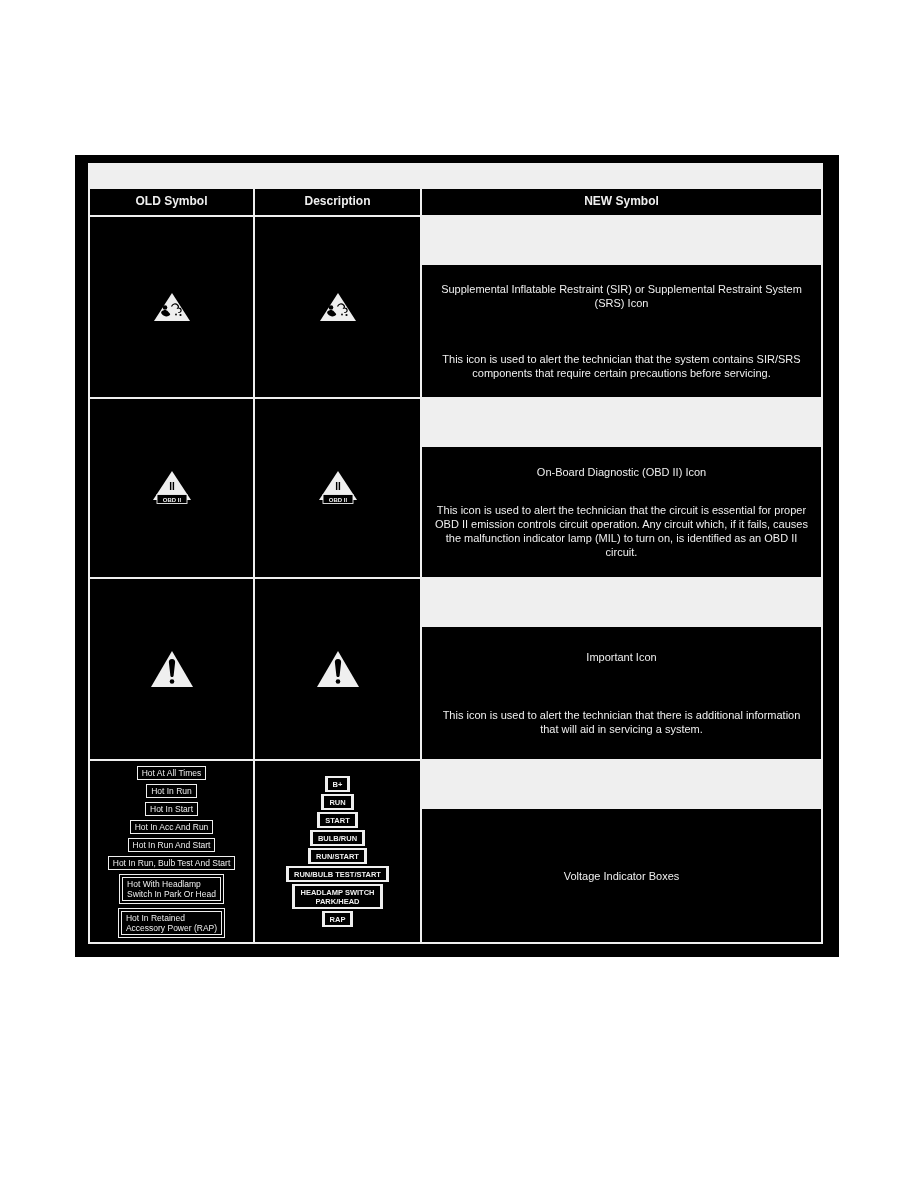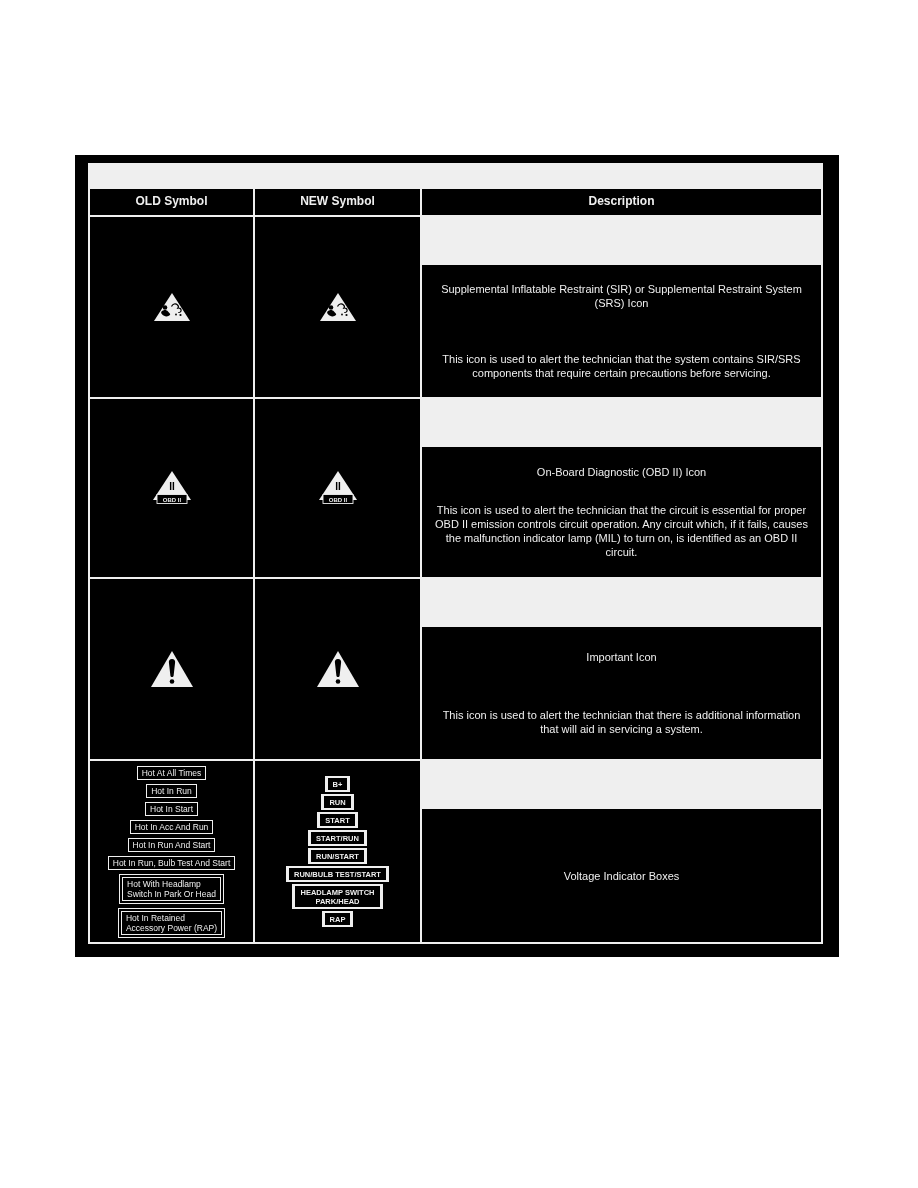--- a/index.html
+++ b/index.html
@@ -35,24 +35,24 @@
 <body>
 
 <div class="page">
   <div class="scan">
     <div class="tbl">
 
       <div class="cell hcell">
         <span>OLD Symbol</span>
       </div>
       <div class="cell hcell">
-        <span>NEW Symbol</span>
+        <span>Description</span>
       </div>
       <div class="cell hcell">
-        <span>Description</span>
+        <span>NEW Symbol</span>
       </div>
 
       <div class="cell sym">
         <svg width="40" height="32" viewBox="0 0 40 32">
           <path d="M20 2 L38 30 L2 30 Z" fill="#efefef"></path>
           <g fill="#000000">
             <circle cx="13" cy="16.5" r="2.3"></circle>
             <path d="M9.5 20.5 c2-2 5-2 6.5 0 l2 2.3 c.8 1 -.6 2.4 -3.4 2.6 c-3.1 .2 -6.6 -3.4 -5.1 -4.9 z"></path>
             <circle cx="28.5" cy="24" r="1.1"></circle>
             <circle cx="24" cy="23.5" r="0.9"></circle>
@@ -156,21 +156,21 @@
               <span class="ln">RUN</span>
             </div>
           </div>
         <div class="vb-new">
             <div class="inner">
               <span class="ln">START</span>
             </div>
           </div>
         <div class="vb-new">
             <div class="inner">
-              <span class="ln">START/RUN</span>
+              <span class="ln">BULB/RUN</span>
             </div>
           </div>
         <div class="vb-new">
             <div class="inner">
               <span class="ln">RUN/START</span>
             </div>
           </div>
         <div class="vb-new">
             <div class="inner">
               <span class="ln">RUN/BULB TEST/START</span>

